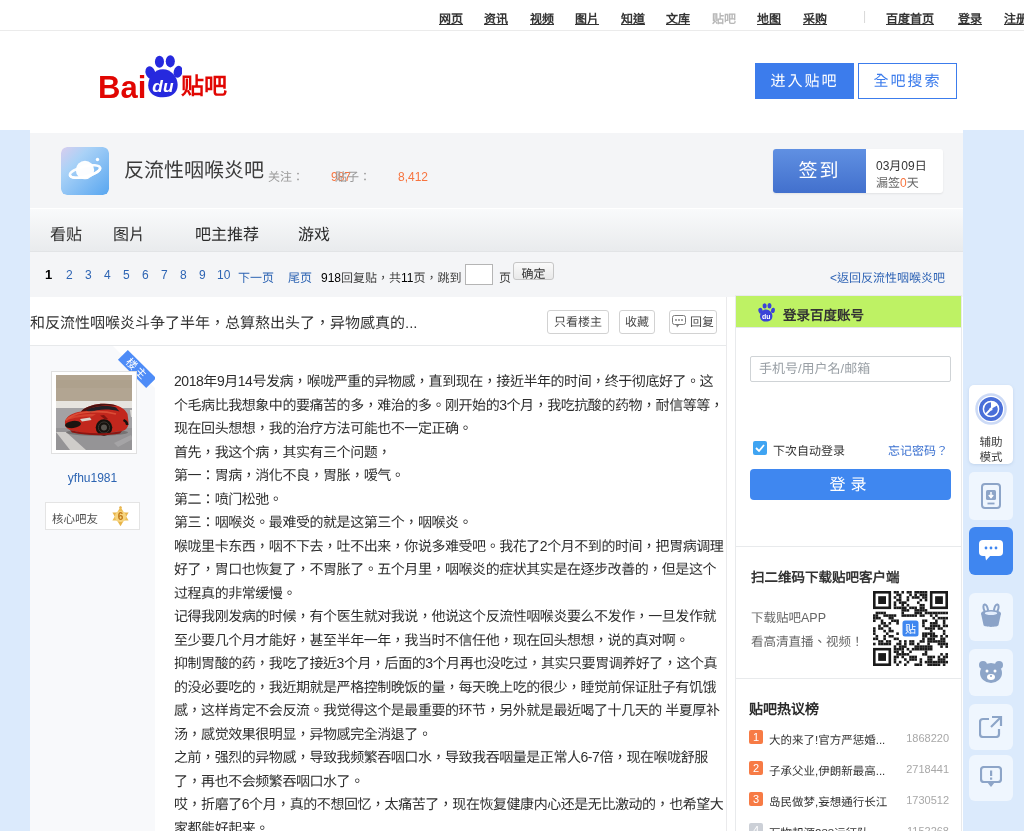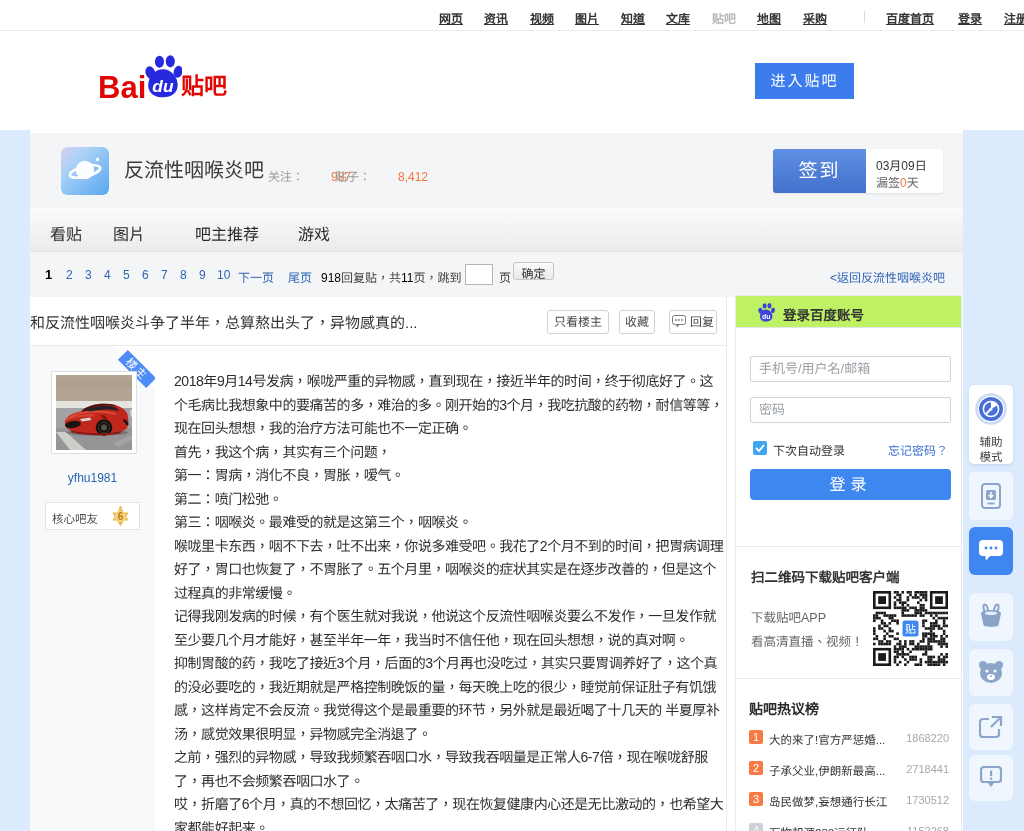--- a/index.html
+++ b/index.html
@@ -102,20 +102,21 @@
     <svg style="position:absolute;left:107px;top:24px" width="39" height="43" viewBox="0 0 90 98">
 <ellipse cx="17" cy="40" rx="11" ry="15" fill="#2629de" transform="rotate(-18 17 40)"></ellipse>
 <ellipse cx="38" cy="15" rx="10.5" ry="14" fill="#2629de"></ellipse>
 <ellipse cx="63" cy="14" rx="10.5" ry="14" fill="#2629de"></ellipse>
 <ellipse cx="81" cy="38" rx="10" ry="14" fill="#2629de" transform="rotate(16 81 38)"></ellipse>
 <path d="M46 32 C27 32 12 50 12 69 C12 88 28 97 46 97 C66 97 80 87 80 68 C80 50 65 32 46 32 Z" fill="#2629de"></path>
 <text x="46" y="84" font-size="40" font-weight="bold" font-style="italic" fill="#fff" text-anchor="middle" font-family="Liberation Sans,sans-serif">du</text>
 </svg>
     <span id="logoTB">贴吧</span>
     <div id="btnEnter">进入贴吧</div>
+    <div id="btnAll">全吧搜索</div>
   </div>
   <div id="bodyarea">
     <div class="bluestrip" style="left:0;width:30px;"></div>
     <div class="bluestrip" style="left:963px;width:61px;"></div>
     <div id="panel">
       <div id="fband">
         <svg style="position:absolute;left:31px;top:14px;border-radius:6px" width="48" height="48" viewBox="0 0 48 48">
 <defs>
               <linearGradient id="pg" x1="0" y1="0" x2="1" y2="1">
 <stop offset="0" stop-color="#d9cdee"></stop>
@@ -224,21 +225,20 @@
 <ellipse cx="17" cy="40" rx="11" ry="15" fill="#3b43d8" transform="rotate(-18 17 40)"></ellipse>
 <ellipse cx="38" cy="15" rx="10.5" ry="14" fill="#3b43d8"></ellipse>
 <ellipse cx="63" cy="14" rx="10.5" ry="14" fill="#3b43d8"></ellipse>
 <ellipse cx="81" cy="38" rx="10" ry="14" fill="#3b43d8" transform="rotate(16 81 38)"></ellipse>
 <path d="M45 34 C28 34 14 50 14 68 C14 86 28 96 45 96 C64 96 78 86 78 67 C78 50 63 34 45 34 Z" fill="#3b43d8"></path>
 <text x="46" y="84" font-size="36" font-weight="bold" fill="#fff" text-anchor="middle" font-family="Liberation Sans,sans-serif">du</text>
 </svg>
             <b>登录百度账号</b>
           </div>
         <div class="sinp" style="top:60px">手机号/用户名/邮箱</div>
-        <div class="sinp" style="top:101px">密码</div>
         <div id="chk"><svg width="14" height="14" viewBox="0 0 14 14">
               <path d="M3 7 L6 10 L11 4" stroke="#fff" stroke-width="1.8" fill="none"></path>
             </svg></div>
         <div id="chklab">下次自动登录</div>
         <div id="forgot">忘记密码？</div>
         <div id="logbtn">登录</div>
         <div class="sephr" style="top:250px"></div>
         <div id="qrtitle">扫二维码下载贴吧客户端</div>
         <div class="qrtx" style="top:311px">下载贴吧APP</div>
         <div class="qrtx" style="top:335px">看高清直播、视频！</div>

